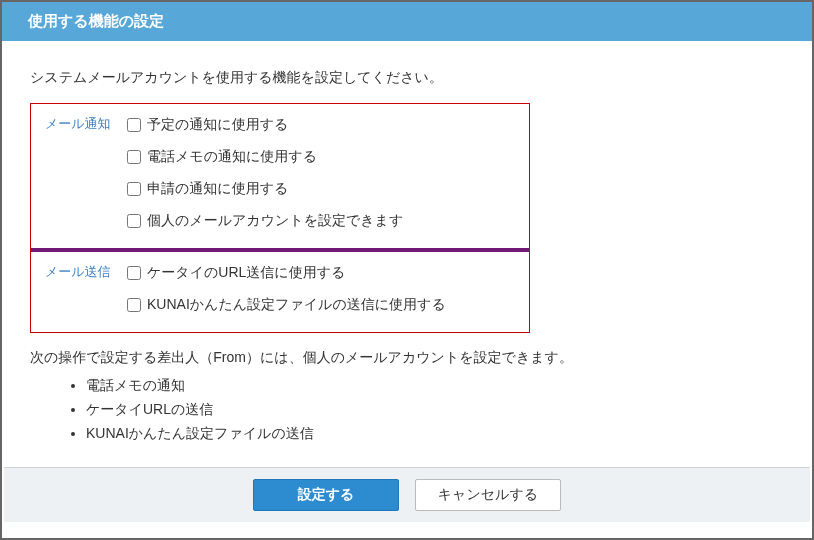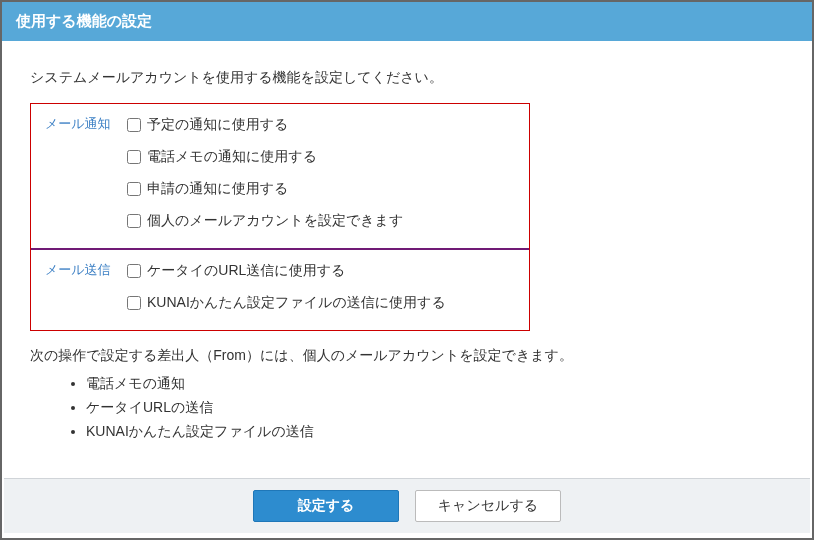--- a/index.html
+++ b/index.html
@@ -1,31 +1,31 @@
 <!DOCTYPE html>
 <html><head>
   <meta charset="utf-8">
   <style>
     * { box-sizing: border-box; margin: 0; padding: 0; }
     body { font-family: "Hiragino Kaku Gothic Pro", "Meiryo", sans-serif; font-size: 14px; color: #333; background: #fff; }
     .window { width: 814px; height: 540px; border: 2px solid #666; position: relative; }
-    .header-bar { background: #57a8d8; color: #fff; padding: 10px 14px; font-weight: bold; font-size: 15px; }
+    .header-bar { background: #57a8d8; color: #fff; padding: 10px 26px; font-weight: bold; font-size: 15px; }
     .content { padding: 28px 28px 0 28px; }
     .intro { margin-bottom: 16px; }
     .settings-box { border: 1px solid #c00; width: 500px; }
     .settings-row { display: flex; align-items: flex-start; padding: 8px 12px 4px 14px; }
-    .settings-row + .settings-row { border-top: 2px solid #701a75; }
+    .settings-row + .settings-row { border-top: 4px solid #701a75; }
     .row-label { width: 82px; color: #3b7fc4; font-size: 13px; padding-top: 3px; flex-shrink: 0; }
     .options { flex: 1; }
     .option-line { display: flex; align-items: center; margin: 4px 0 14px 0; }
     .option-line input[type="checkbox"] { margin-right: 6px; width: 14px; height: 14px; }
     .note { margin-top: 16px; }
     .note-list { margin: 10px 0 0 40px; }
     .note-list li { margin: 6px 16px; }
-    .footer-bar { position: absolute; left: 2px; right: 2px; bottom: 5px; background: #eef1f3; border-top: 1px solid #d0d4d8; padding: 11px 0; text-align: center; }
+    .footer-bar { position: absolute; left: 2px; right: 2px; bottom: 16px; background: #eef1f3; border-top: 1px solid #d0d4d8; padding: 11px 0; text-align: center; }
     .btn { display: inline-block; min-width: 146px; padding: 6px 20px; font-size: 14px; border: 1px solid; border-radius: 2px; cursor: pointer; margin: 0 6px; }
     .btn-primary { background: #2d8ccf; border-color: #1f77b8; color: #fff; font-weight: bold; }
     .btn-secondary { background: #fff; border-color: #bbb; color: #333; }
   </style>
 </head>
 <body>
 
 <div class="window">
   <div class="header-bar">
     <span>使用する機能の設定</span>

